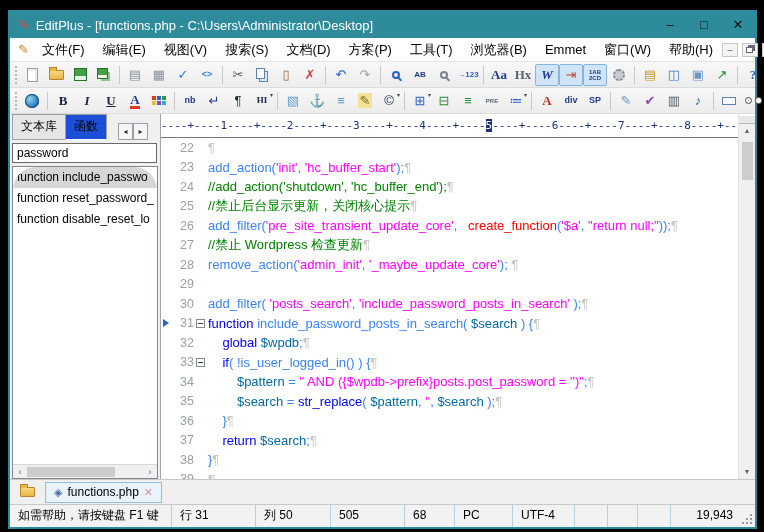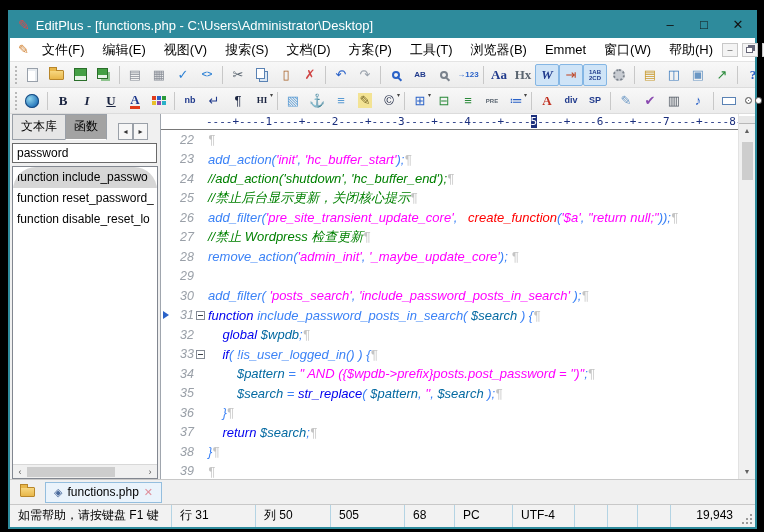--- a/index.html
+++ b/index.html
@@ -51,38 +51,38 @@
   .ic-gear{width:12px;height:12px;border:2px dotted #7a828c;border-radius:50%;background:#c8ccd2;}
   .ic-globe{width:14px;height:14px;border-radius:50%;background:radial-gradient(circle at 35% 35%,#8ed4ec,#2a7abd 65%,#1a5a9d);box-shadow:inset 0 0 0 1px #1a4a80;}
   .ic-palette{width:4px;height:4px;background:#e03c1c;box-shadow:5px 0 0 #2a62c8,10px 0 0 #2a9a3a,0 5px 0 #e8c02a,5px 5px 0 #8a4ab0,10px 5px 0 #2ab0c8;margin:-5px 10px 0 0;}
   .ic-field{width:14px;height:8px;border:1px solid #5a82b4;background:#fff;}
   .ic-radio{width:7px;height:7px;border:1px solid #555;border-radius:50%;background:#fff;box-shadow:inset 0 0 0 2px #fff,inset 0 0 0 5px #444,10px 0 0 -1px #fff,10px 0 0 0 #666;margin-right:10px;}
   
   .main{flex:1;display:flex;min-height:0;}
   .sidebar{width:150px;flex:0 0 auto;display:flex;flex-direction:column;padding:2px 1px 0 2px;background:#f0f0f0;}
   .side-tabs{display:flex;align-items:flex-end;height:24px;}
   .side-tab{padding:3px 8px 4px;font-size:12px;border:1px solid #9aa0a8;background:#e6e6e6;margin-right:-1px;}
-  .side-tab.on{background:#a3a3a3;border-bottom-color:#fff;position:relative;z-index:2;font-family:Liberation Serif, serif;}
+  .side-tab.on{background:#1d4ed8;border-bottom-color:#fff;position:relative;z-index:2;font-family:Liberation Serif, serif;}
   .tab-arrows{margin-left:12px;display:flex;}
   .tab-arrow{width:15px;height:17px;border:1px solid #9aa0a8;background:#f6f6f6;font-size:8px;text-align:center;line-height:15px;color:#333;}
   .side-search{height:20px;margin:3px 1px 2px 0;border:1px solid #6a6a6a;font-size:12px;padding:1px 4px;font-family:"Liberation Sans",sans-serif;background:#fff;width:calc(100% - 2px);}
   .flist{flex:1;border:1px solid #828790;background:#fff;margin:1px 1px 0 0;position:relative;overflow:hidden;display:flex;flex-direction:column;}
   .flist-items{flex:1;overflow:hidden;border-radius:23px;}
   .flist-item{height:21px;line-height:21px;font-size:12px;padding:0 4px;white-space:nowrap;overflow:hidden;}
   .flist-item.sel{background:#d6d6d6;}
   .hscroll{height:14px;background:#f0f0f0;border-top:1px solid #d8d8d8;display:flex;align-items:center;flex:0 0 auto;}
   .hs-arrow{width:14px;text-align:center;font-size:9px;color:#555;}
   .hs-thumb{width:88px;height:10px;background:#cdcdcd;}
   .hs-track{flex:1;}
   
   .editor{flex:1;background:#fff;border-left:1px solid #a0a6ae;display:flex;flex-direction:column;position:relative;min-width:0;}
-  .ruler{height:16px;border-bottom:1px solid #787878;padding-left:45px;font-family:"DejaVu Sans Mono",monospace;font-size:11px;color:#1b2f7d;display:flex;align-items:center;white-space:pre;overflow:hidden;flex:0 0 auto;margin-right:17px;}
+  .ruler{height:24px;border-bottom:1px solid #787878;font-family:"DejaVu Sans Mono",monospace;font-size:11px;color:#1b2f7d;display:flex;align-items:center;white-space:pre;overflow:hidden;flex:0 0 auto;margin-right:17px;}
   .rhl{background:#1b2f7d;color:#fff;}
   .code-scroll{flex:1;overflow:hidden;margin-right:17px;}
-  .code-line{display:flex;align-items:center;height:19.5px;white-space:nowrap;font-style:italic;}
+  .code-line{display:flex;align-items:center;height:19.5px;white-space:nowrap;}
   .mk{width:9px;flex:0 0 auto;display:flex;align-items:center;}
   .tri{width:0;height:0;border-left:6px solid #2a62c8;border-top:4px solid transparent;border-bottom:4px solid transparent;margin-left:2px;}
   .ln{width:24px;flex:0 0 auto;text-align:right;color:#9aa0a8;font-size:12.5px;}
   .fd{width:13px;flex:0 0 auto;display:flex;align-items:center;justify-content:center;}
   .foldbox{width:9px;height:9px;border:1px solid #848a94;background:#fff;position:relative;}
   .foldbox::after{content:"";position:absolute;left:1px;right:1px;top:3px;height:1px;background:#3a3f46;}
   .ct{white-space:pre;font-size:13px;padding-left:1px;font-family:"Liberation Sans","DejaVu Sans",sans-serif;}
   .tk-d{color:#3b82f6;} .tk-k{color:#0000ee;} .tk-v{color:#0369a1;} .tk-s{color:#ff00ff;}
   .tk-c{color:#008000;} .tk-r{color:#ff0000;} .tk-w{color:#c4c4c4;}
   .vscroll{position:absolute;top:0;right:0;bottom:0;width:17px;background:#f0f0f0;border-left:1px solid #e2e2e2;display:flex;flex-direction:column;align-items:center;}

